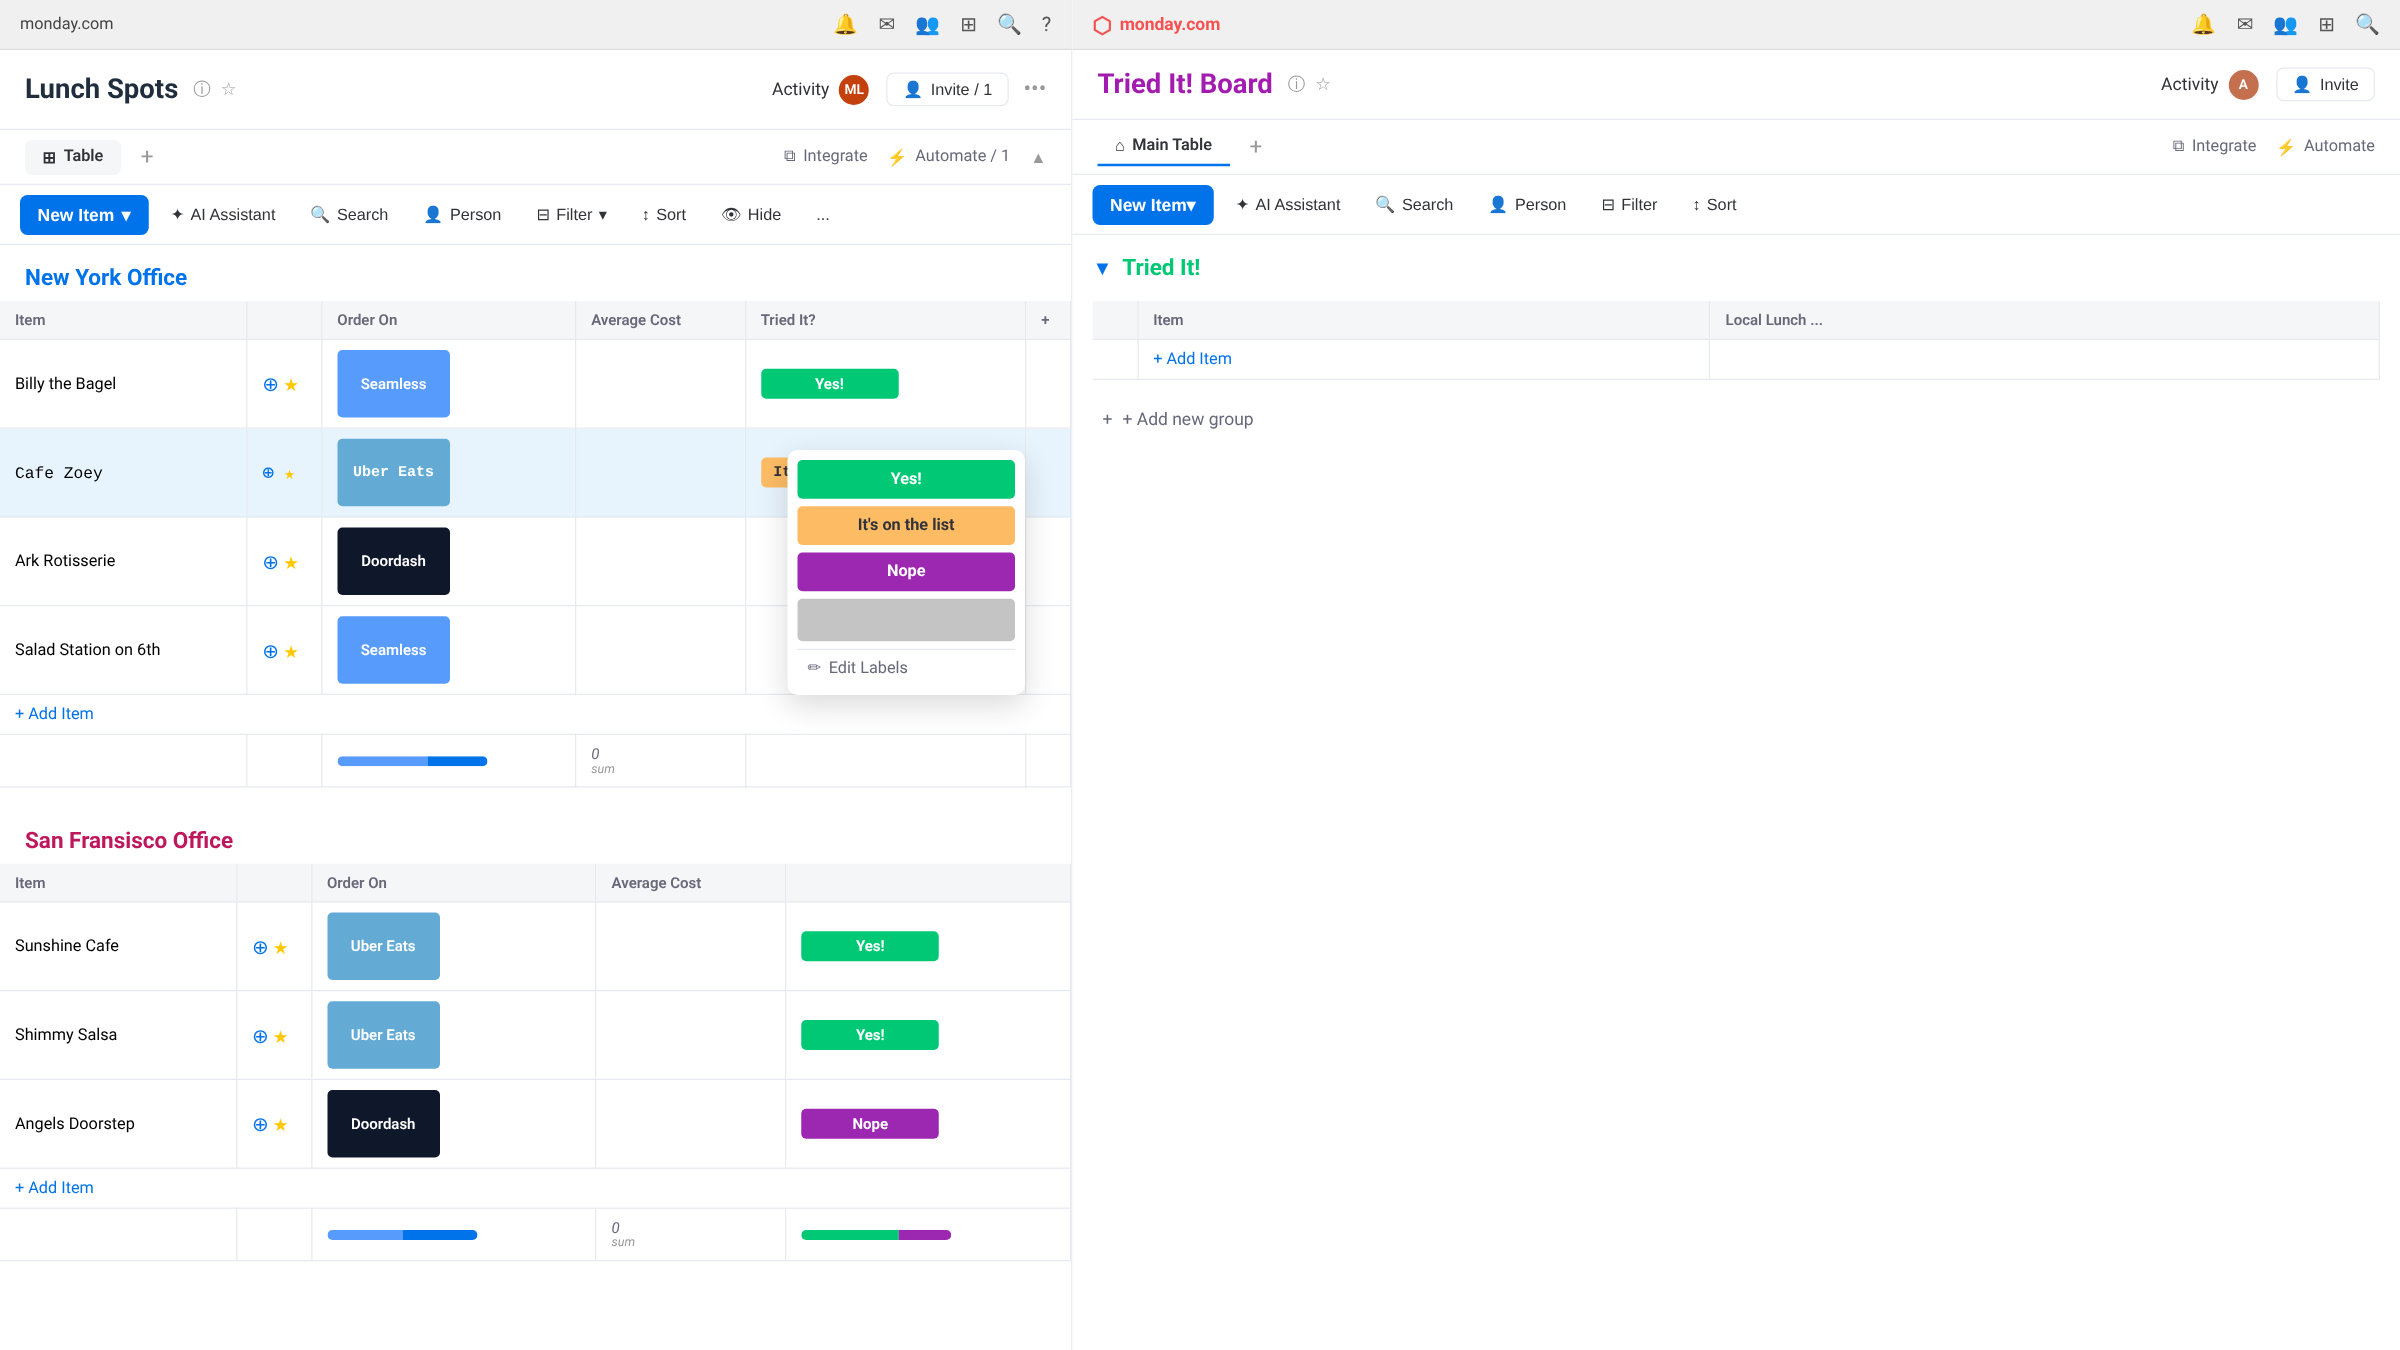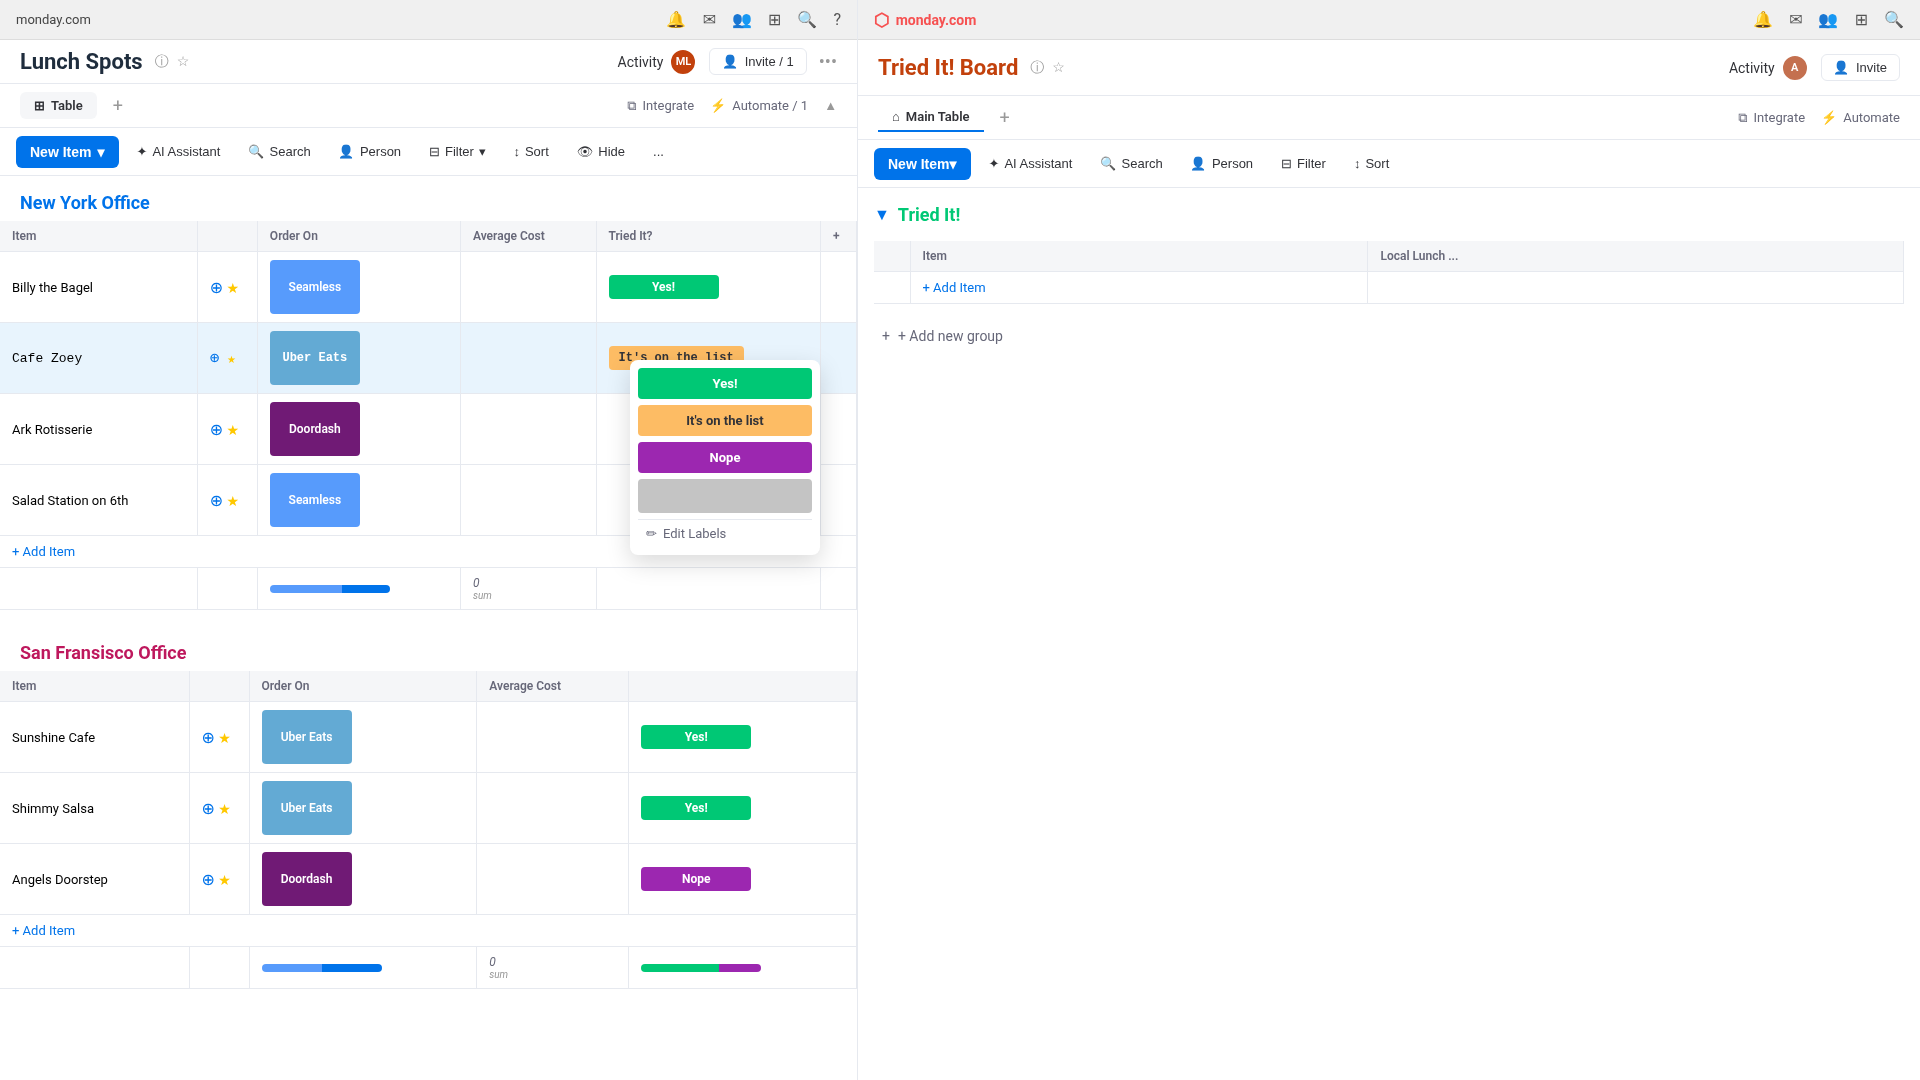--- a/index.html
+++ b/index.html
@@ -4,21 +4,21 @@
   <style>
     * { box-sizing: border-box; margin: 0; padding: 0; }
     body { font-family: -apple-system, BlinkMacSystemFont, 'Segoe UI', Roboto, sans-serif; background: #f5f6f8; display: flex; width: 1920px; height: 1080px; overflow: hidden; }
 
     
     .left-panel { width: 858px; background: #fff; display: flex; flex-direction: column; border-right: 1px solid #e6e9ef; }
     .browser-bar { height: 40px; background: #f0f0f0; display: flex; align-items: center; padding: 0 16px; border-bottom: 1px solid #ddd; }
     .browser-url { font-size: 13px; color: #444; }
     .browser-icons { display: flex; gap: 16px; margin-left: auto; color: #555; font-size: 16px; }
 
-    .app-header { height: 44px; display: flex; align-items: center; padding: 0 20px; border-bottom: 1px solid #e6e9ef; gap: 12px; }
+    .app-header { height: 64px; display: flex; align-items: center; padding: 0 20px; border-bottom: 1px solid #e6e9ef; gap: 12px; }
     .board-title { font-size: 22px; font-weight: 700; color: #1f2d3d; }
     .header-icons { display: flex; gap: 8px; color: #999; font-size: 14px; }
     .header-right { margin-left: auto; display: flex; align-items: center; gap: 12px; }
     .activity-btn { display: flex; align-items: center; gap: 6px; font-size: 14px; color: #323338; cursor: pointer; }
     .avatar-stack { display: flex; }
     .avatar { width: 28px; height: 28px; border-radius: 50%; background: #6c5ce7; color: #fff; font-size: 11px; display: flex; align-items: center; justify-content: center; font-weight: 600; border: 2px solid #fff; }
     .avatar.green { background: #c2410c; }
     .invite-btn { display: flex; align-items: center; gap: 6px; font-size: 13px; color: #323338; border: 1px solid #e6e9ef; border-radius: 6px; padding: 5px 12px; cursor: pointer; background: #fff; }
     .more-btn { color: #999; cursor: pointer; font-size: 18px; }
 
@@ -43,21 +43,21 @@
     .table-wrapper { padding: 0 0 16px; }
     .data-table { width: 100%; border-collapse: collapse; }
     .data-table th { background: #f5f6f8; padding: 8px 12px; font-size: 12px; font-weight: 600; color: #676879; text-align: left; border-bottom: 1px solid #e6e9ef; border-right: 1px solid #e6e9ef; }
     .data-table td { padding: 8px 12px; font-size: 13px; border-bottom: 1px solid #e6e9ef; border-right: 1px solid #e6e9ef; vertical-align: middle; }
     .add-icon { color: #0073ea; font-size: 16px; cursor: pointer; }
     .star-icon { color: #ffc800; font-size: 14px; }
 
     .pill { border-radius: 4px; padding: 20px 10px; font-size: 12px; font-weight: 600; color: #fff; text-align: center; cursor: pointer; display: inline-block; min-width: 90px; }
     .pill.seamless { background: #579bfc; }
     .pill.uber { background: #63aad4; }
-    .pill.doordash { background: #701a75; }
+    .pill.doordash { background: #0f172a; }
 
     .status-pill { border-radius: 4px; padding: 5px 10px; font-size: 12px; font-weight: 700; color: #fff; text-align: center; cursor: pointer; display: inline-block; min-width: 110px; }
     .status-pill.yes { background: #00c875; }
     .status-pill.its-on-list { background: #fdbc64; color: #323338; }
     .status-pill.nope { background: #9c27b0; }
 
     .add-item-row td { color: #0073ea; font-size: 13px; cursor: pointer; }
 
     .sum-row td { font-size: 12px; color: #676879; font-style: italic; }
 
@@ -75,21 +75,21 @@
     .dropdown-option.empty { background: #c4c4c4; height: 34px; }
     .dropdown-edit { display: flex; align-items: center; gap: 6px; padding: 6px 8px; color: #676879; font-size: 13px; cursor: pointer; border-top: 1px solid #e6e9ef; margin-top: 4px; }
 
     
     .right-panel { flex: 1; background: #fff; display: flex; flex-direction: column; }
     .right-browser-bar { height: 40px; background: #f0f0f0; display: flex; align-items: center; padding: 0 16px; border-bottom: 1px solid #ddd; }
     .monday-logo { display: flex; align-items: center; gap: 6px; font-size: 14px; font-weight: 700; color: #f65151; }
     .right-browser-icons { display: flex; gap: 16px; margin-left: auto; color: #555; font-size: 16px; }
 
     .right-header { height: 56px; display: flex; align-items: center; padding: 0 20px; border-bottom: 1px solid #e6e9ef; gap: 12px; }
-    .right-board-title { font-size: 22px; font-weight: 700; color: #c2410c; }
+    .right-board-title { font-size: 22px; font-weight: 700; color: #a21caf; }
     .right-header-icons { display: flex; gap: 8px; color: #999; font-size: 14px; }
     .right-header-right { margin-left: auto; display: flex; align-items: center; gap: 12px; }
 
     .right-tabs-bar { height: 44px; display: flex; align-items: center; padding: 0 20px; border-bottom: 1px solid #e6e9ef; gap: 8px; }
     .right-tab { padding: 6px 14px; font-size: 13px; color: #323338; cursor: pointer; border-bottom: 2px solid #0073ea; font-weight: 600; display: flex; align-items: center; gap: 6px; }
     .right-tab-right { margin-left: auto; display: flex; align-items: center; gap: 16px; font-size: 13px; color: #676879; }
 
     .right-toolbar { height: 48px; display: flex; align-items: center; padding: 0 16px; gap: 8px; border-bottom: 1px solid #e6e9ef; }
     .new-item-btn-right { background: #0073ea; color: #fff; border: none; border-radius: 6px; padding: 8px 14px; font-size: 14px; font-weight: 600; cursor: pointer; display: flex; align-items: center; }
 

